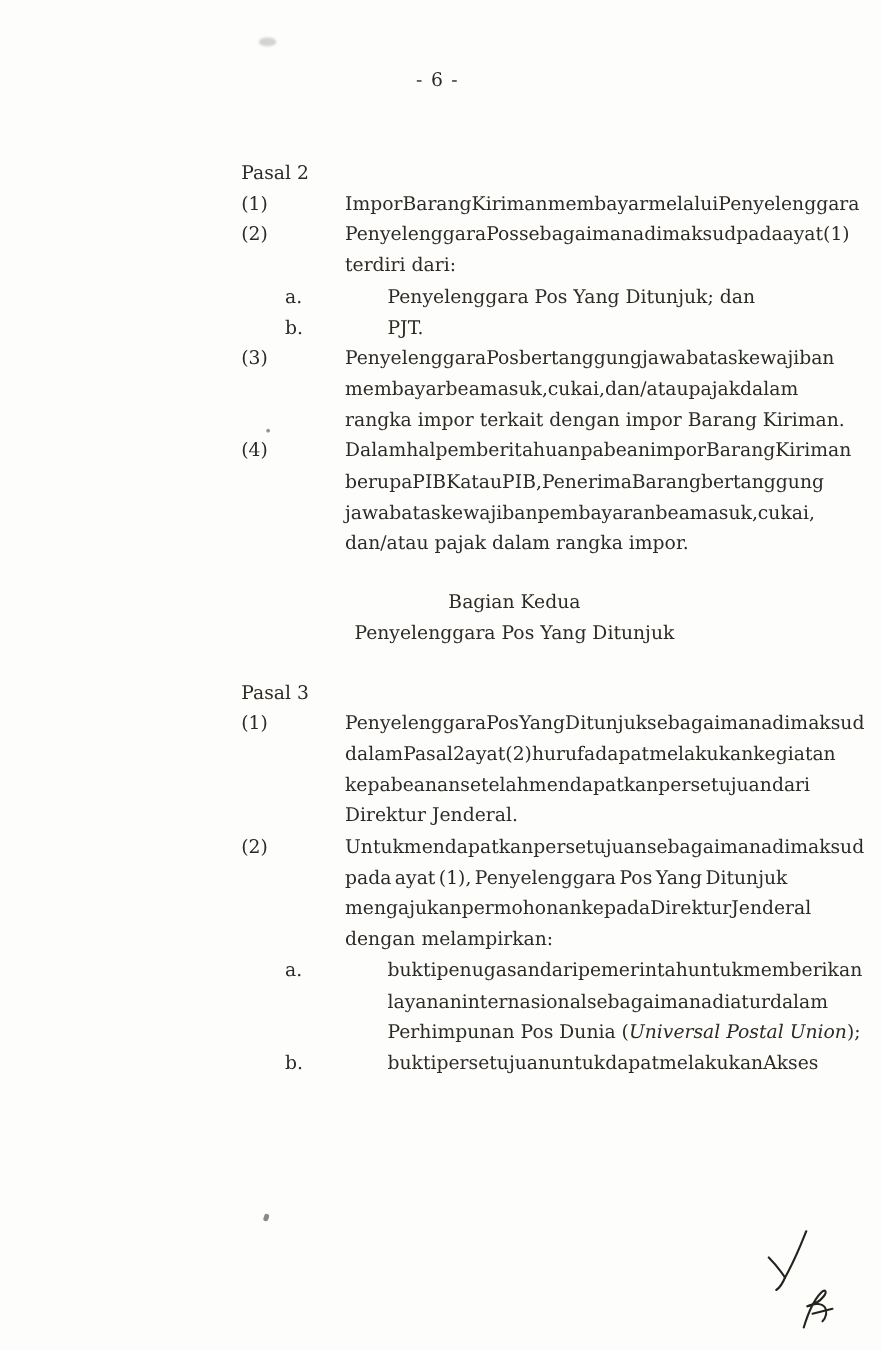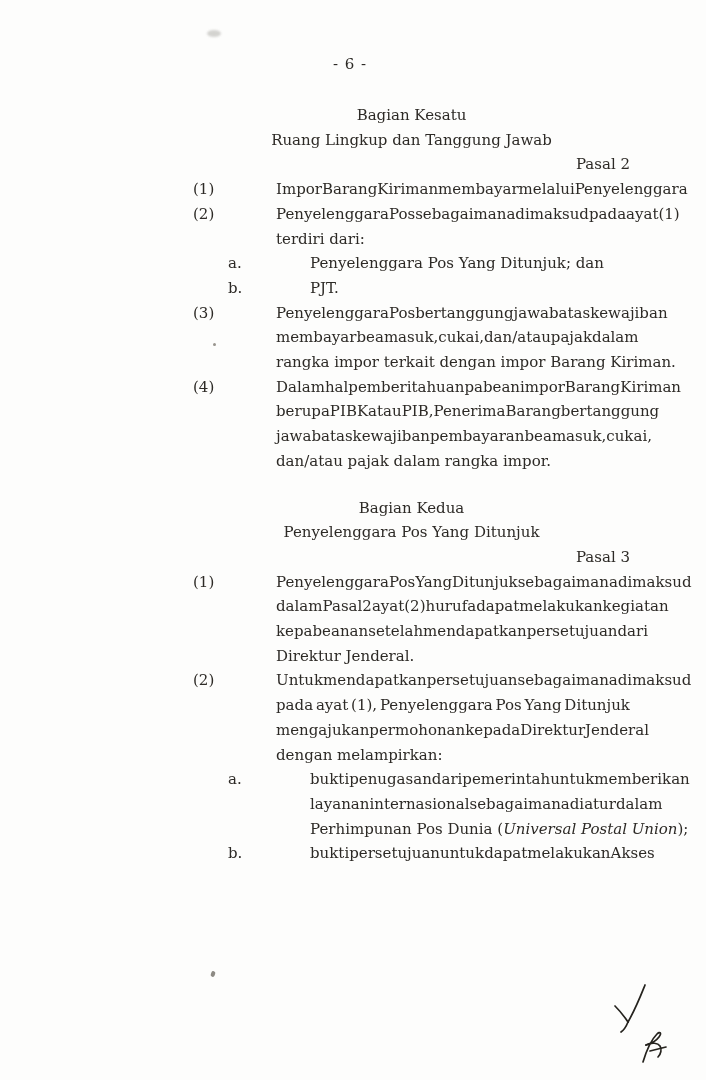--- a/index.html
+++ b/index.html
@@ -15,21 +15,21 @@
   }
   #pageno{
     position:absolute;left:0;top:52px;width:700px;
     text-align:center;letter-spacing:1px;
   }
   #doc-content{
     position:absolute;left:193px;top:103px;width:437px;
   }
   .heading{text-align:center;margin-top:22px;}
   .heading:first-child{margin-top:0;}
-  .pasal{text-align:right;}
+  .pasal{text-align:left;margin-top:23px;}
   .clause{position:relative;padding-left:35px;}
   .clause>.marker{position:absolute;left:0;top:0;}
   .sub{position:relative;padding-left:34px;}
   .sub>.marker{position:absolute;left:0;top:0;}
   .line{white-space:nowrap;margin-left:48px;}
   .line.just{display:flex;justify-content:space-between;}
   .word{flex:0 0 auto;}
   .it{font-style:italic;text-align:center;}
   .speck{position:absolute;border-radius:50%;}
   #speck-top{left:207px;top:30px;width:14px;height:7px;background:#c6c5c1;filter:blur(1px);opacity:.75;}
@@ -39,24 +39,20 @@
   .hand path{fill:none;stroke:#25231e;stroke-width:1.7;stroke-linecap:round;stroke-linejoin:round;}
   #check{left:608px;top:983px;}
   #paraf{left:637px;top:1030px;}
 </style>
 </head>
 <body>
 
 <div id="page">
   <div id="pageno">- 6 -</div>
   <div id="doc-content">
-      <div class="heading">
-        <div class="hline">Bagian Kesatu</div>
-        <div class="hline">Ruang Lingkup dan Tanggung Jawab</div>
-      </div>
       <div class="pasal">Pasal 2</div>
       <div class="clause">
         <span class="marker">(1)</span>
         <div class="line just">
           <span class="word"><span>Impor</span></span>
           <span class="word"><span>Barang</span></span>
           <span class="word"><span>Kiriman</span></span>
           <span class="word"><span>membayar</span></span>
           <span class="word"><span>melalui</span></span>
           <span class="word"><span>Penyelenggara</span></span>

